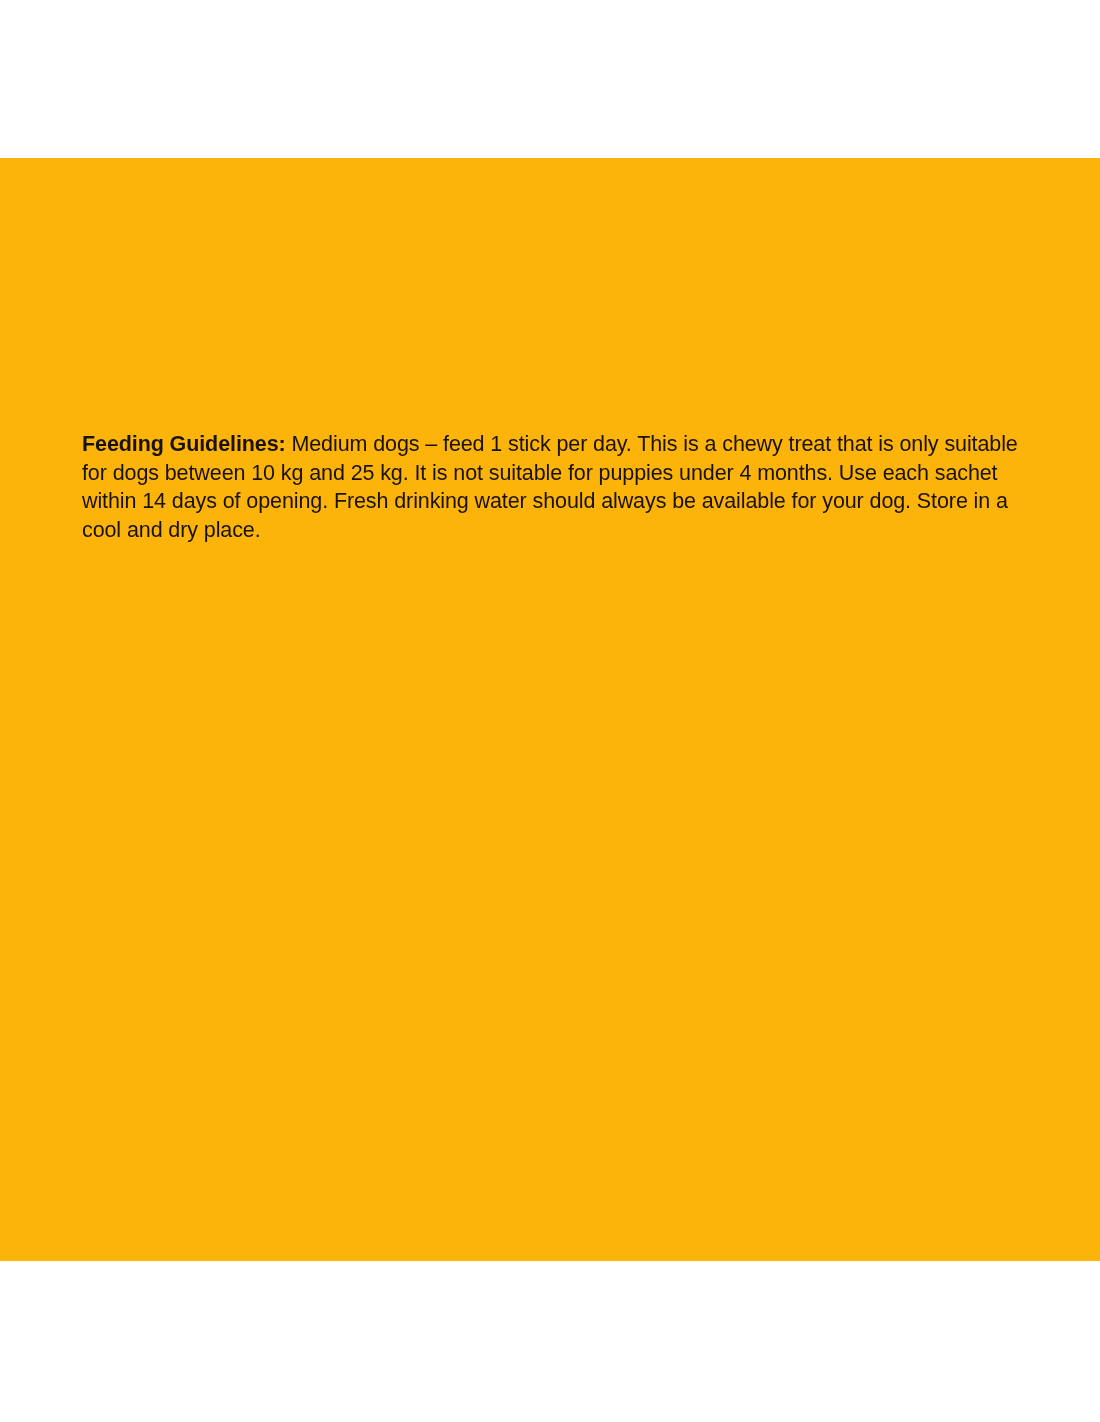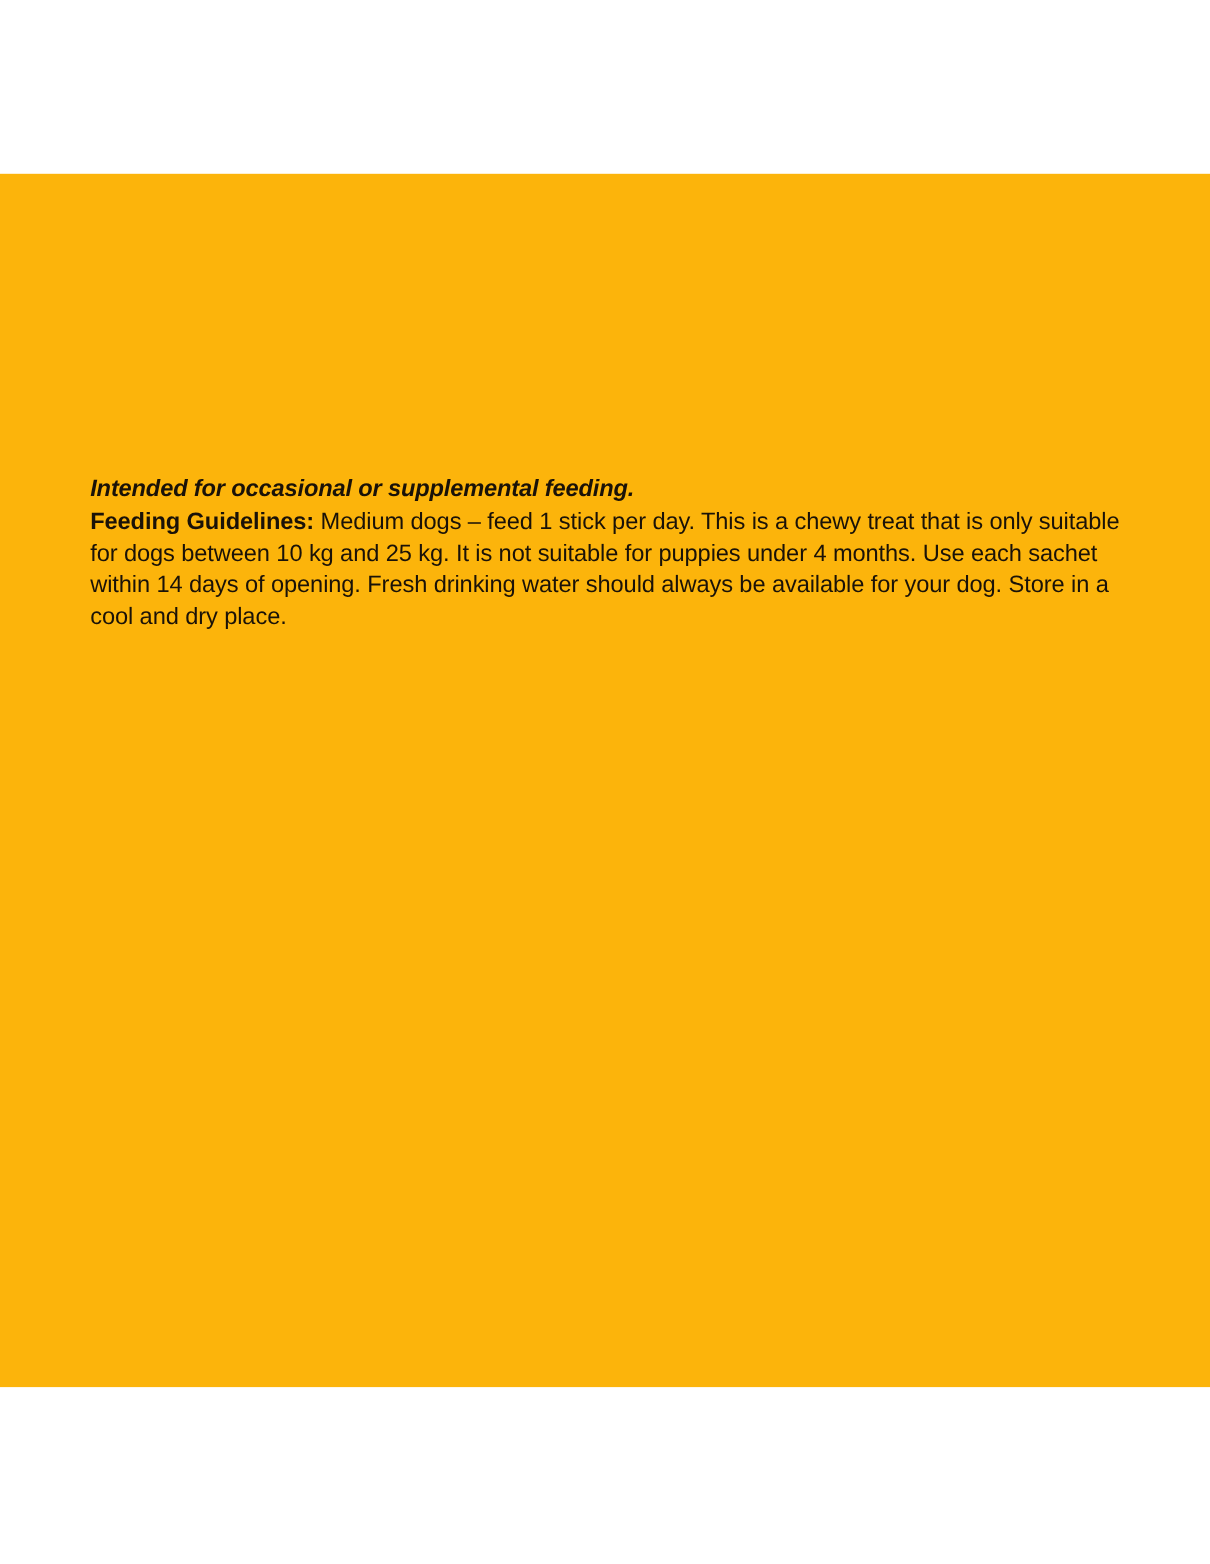--- a/index.html
+++ b/index.html
@@ -53,16 +53,15 @@
   .body-par b {
     font-weight: bold;
   }
 </style>
 </head>
 <body>
 
 <div class="page">
   <div class="panel"></div>
   <div class="text-block">
-    <p class="headline">Intended for occasional or supplemental feeding.</p>
     <p class="body-par"><b>Feeding Guidelines:</b><span> Medium dogs – feed 1 stick per day. This is a chewy treat that is only suitable for dogs between 10 kg and 25 kg. It is not suitable for puppies under 4 months. Use each sachet within 14 days of opening. Fresh drinking water should always be available for your dog. Store in a cool and dry place.</span></p>
   </div>
 </div>
 
 </body></html>

